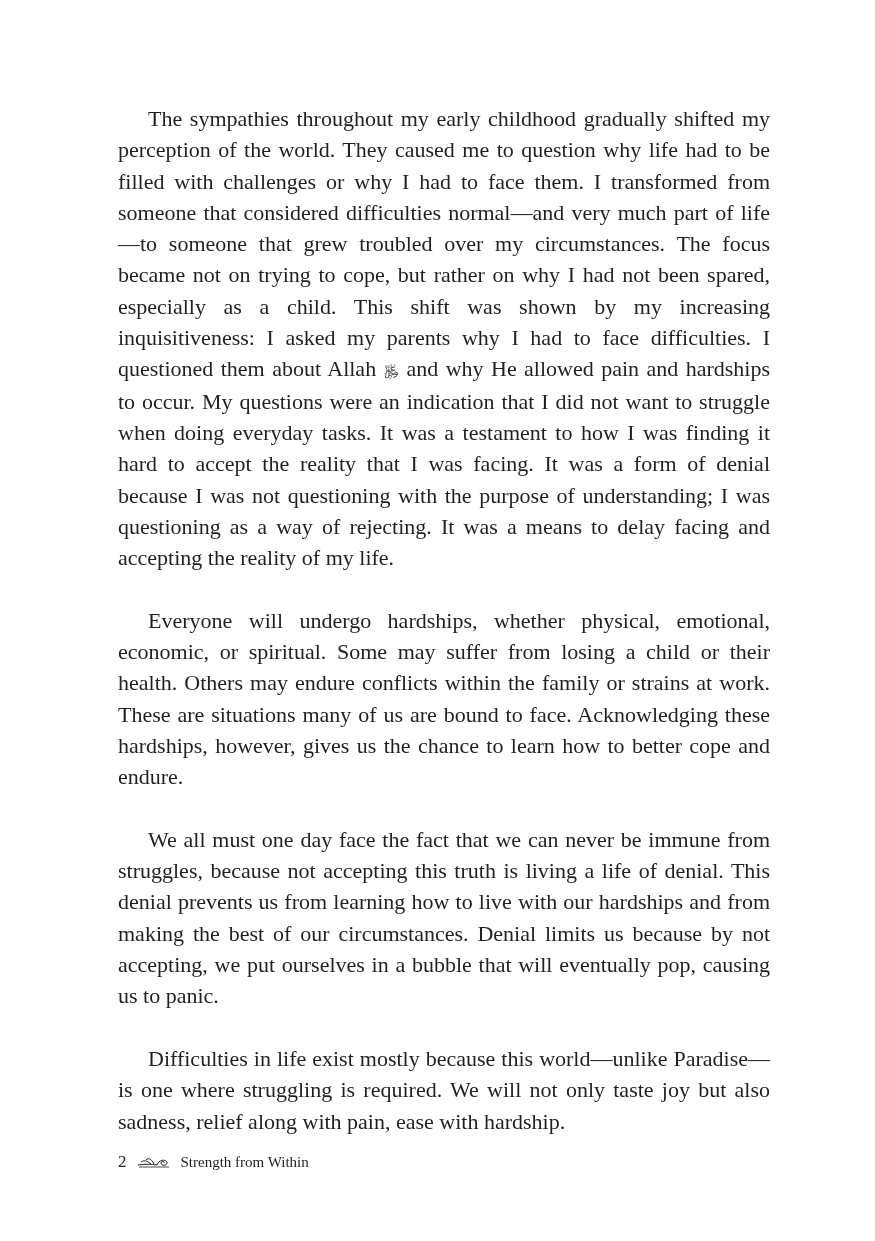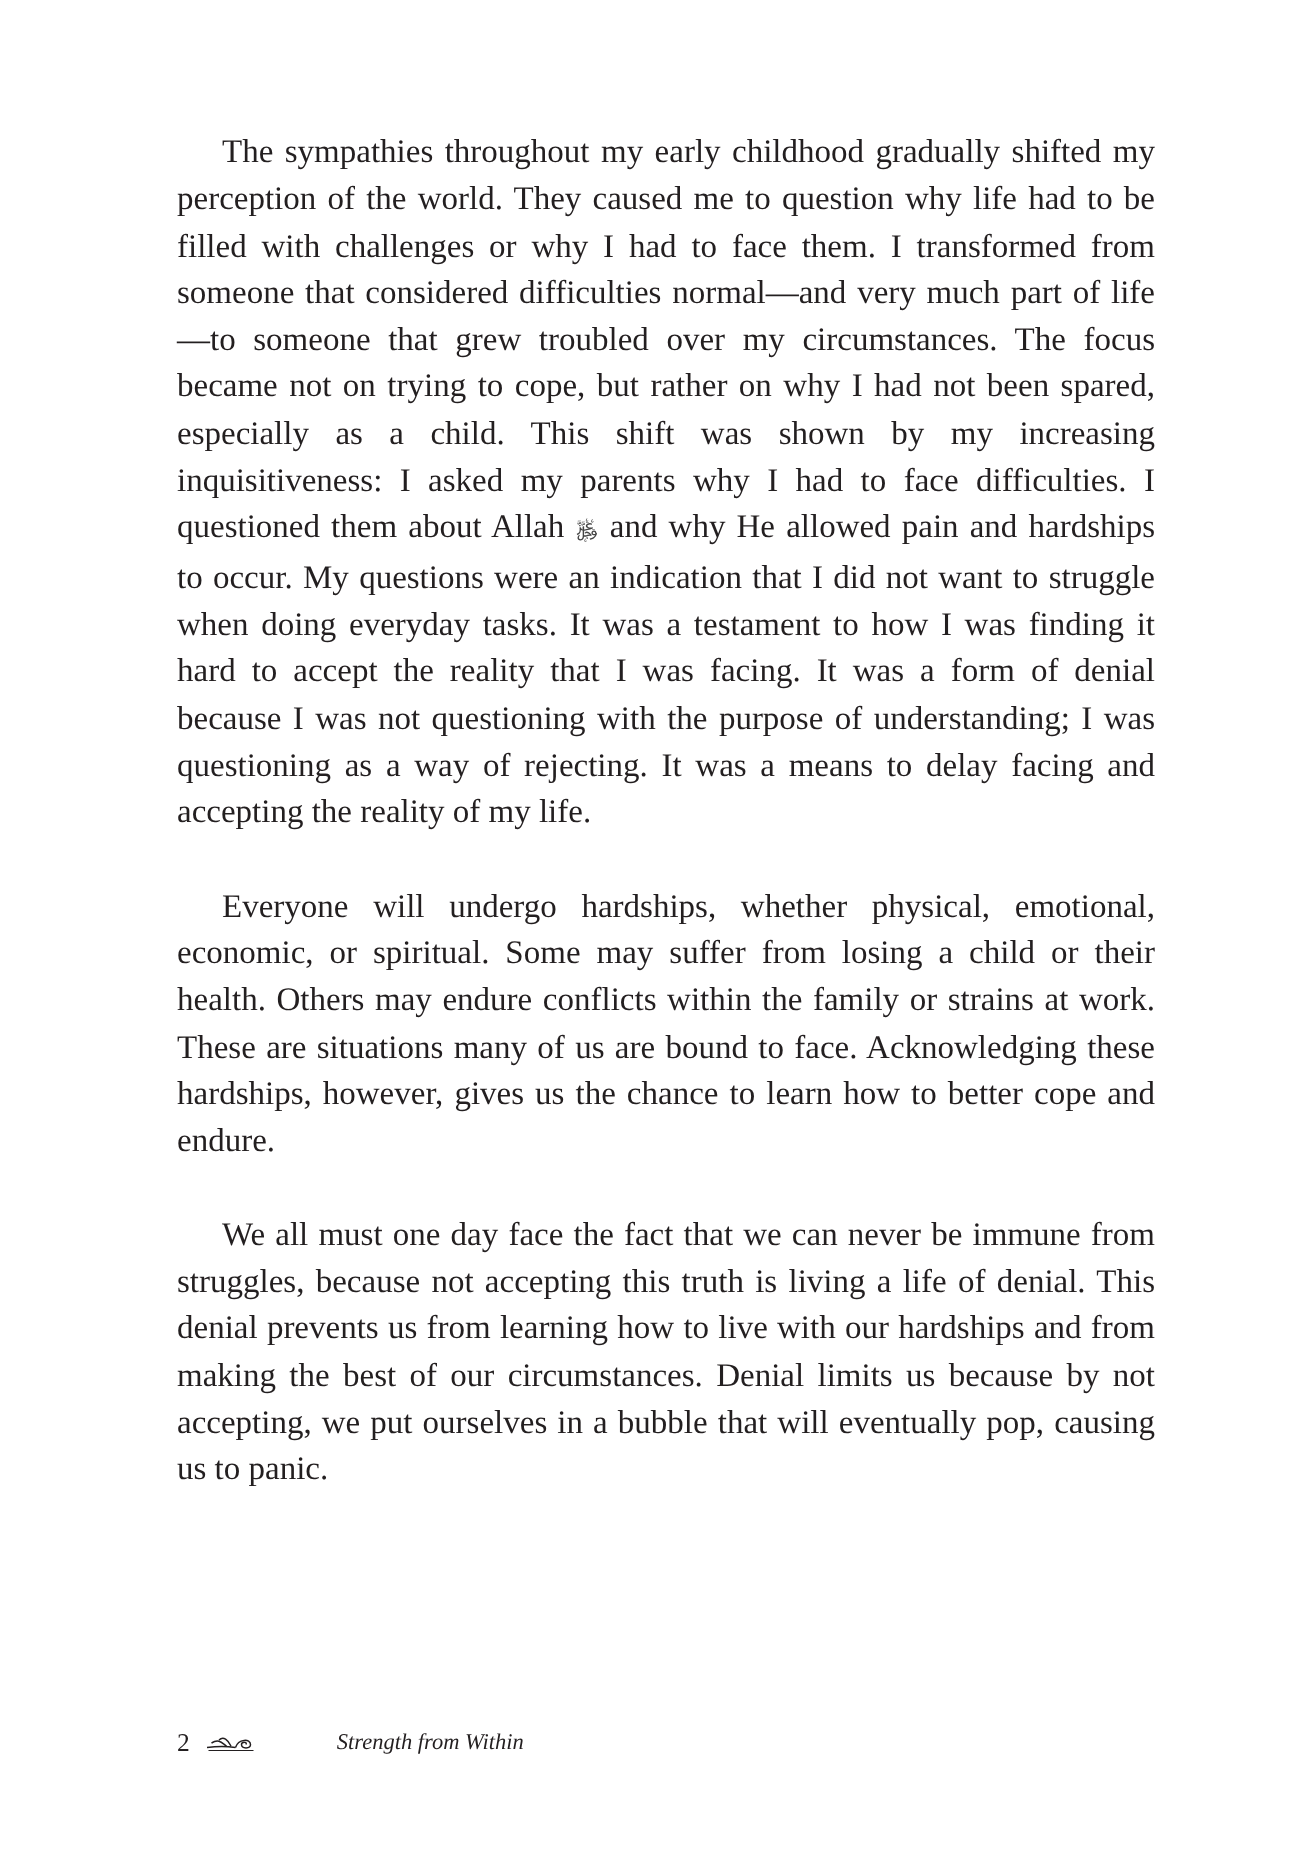--- a/index.html
+++ b/index.html
@@ -1,37 +1,38 @@
 <!DOCTYPE html>
 <html><head>
 <meta charset="utf-8">
 <style>
   html, body { margin:0; padding:0; background:#ffffff; }
   body { width:875px; height:1241px; position:relative; overflow:hidden; }
-  .page { position:absolute; left:118px; top:85px; width:652px; }
+  .page { position:absolute; left:118px; top:103px; width:652px; }
   .para {
     font-family: "Liberation Serif", "DejaVu Serif", serif;
     font-size: 22px; line-height: 31.3px; color:#231f20;
     text-align: justify; text-indent: 30px; margin:0 0 31.3px 0;
     text-align-last: left;
   }
   .sym { font-size:14px; vertical-align:2px; color:#444; }
   .footer { position:absolute; left:118px; top:1152px; display:flex; align-items:center; gap:10px;
     font-family: "Liberation Serif", "DejaVu Serif", serif; color:#231f20; }
   .folio { font-size:17px; }
   .orn { width:34px; height:14px; }
-  .running { font-style:italic; font-size:15px;margin-left:44px; }
+  .running { font-size:15px; }
 </style>
 </head>
 <body>
 
 <div class="page">
   <p class="para"><span>The sympathies throughout my early childhood gradually shifted my perception of the world. They caused me to question why life had to be filled with challenges or why I had to face them. I transformed from someone that considered difficulties normal—and very much part of life—to someone that grew troubled over my circumstances. The focus became not on trying to cope, but rather on why I had not been spared, especially as a child. This shift was shown by my increasing inquisitiveness: I asked my parents why I had to face difficulties. I questioned them about Allah</span> <span class="sym">﷿</span><span> and why He allowed pain and hardships to occur. My questions were an indication that I did not want to struggle when doing everyday tasks. It was a testament to how I was finding it hard to accept the reality that I was facing. It was a form of denial because I was not questioning with the purpose of understanding; I was questioning as a way of rejecting. It was a means to delay facing and accepting the reality of my life.</span></p>
   <p class="para">Everyone will undergo hardships, whether physical, emotional, economic, or spiritual. Some may suffer from losing a child or their health. Others may endure conflicts within the family or strains at work. These are situations many of us are bound to face. Acknowledging these hardships, however, gives us the chance to learn how to better cope and endure.</p>
   <p class="para">We all must one day face the fact that we can never be immune from struggles, because not accepting this truth is living a life of denial. This denial prevents us from learning how to live with our hardships and from making the best of our circumstances. Denial limits us because by not accepting, we put ourselves in a bubble that will eventually pop, causing us to panic.</p>
+  <p class="para">Difficulties in life exist mostly because this world—unlike Paradise—is one where struggling is required. We will not only taste joy but also sadness, relief along with pain, ease with hardship.</p>
 </div>
 
 <div class="footer">
   <span class="folio">2</span>
   <svg class="orn" viewBox="0 0 34 14">
     <path d="M1 10 C8 9, 14 9, 20 10 M4 7 C9 4, 11 7, 14 9 M9 5 C12 2, 15 5, 17 9 M20 10 C22 4, 30 4, 30 8 C30 11, 24 11, 24 8 C24 6, 28 6, 27 8" fill="none" stroke="#231f20" stroke-width="1"></path>
     <path d="M2 12 L32 12" stroke="#231f20" stroke-width="0.8"></path>
   </svg>
   <span class="running">Strength from Within</span>
 </div>

